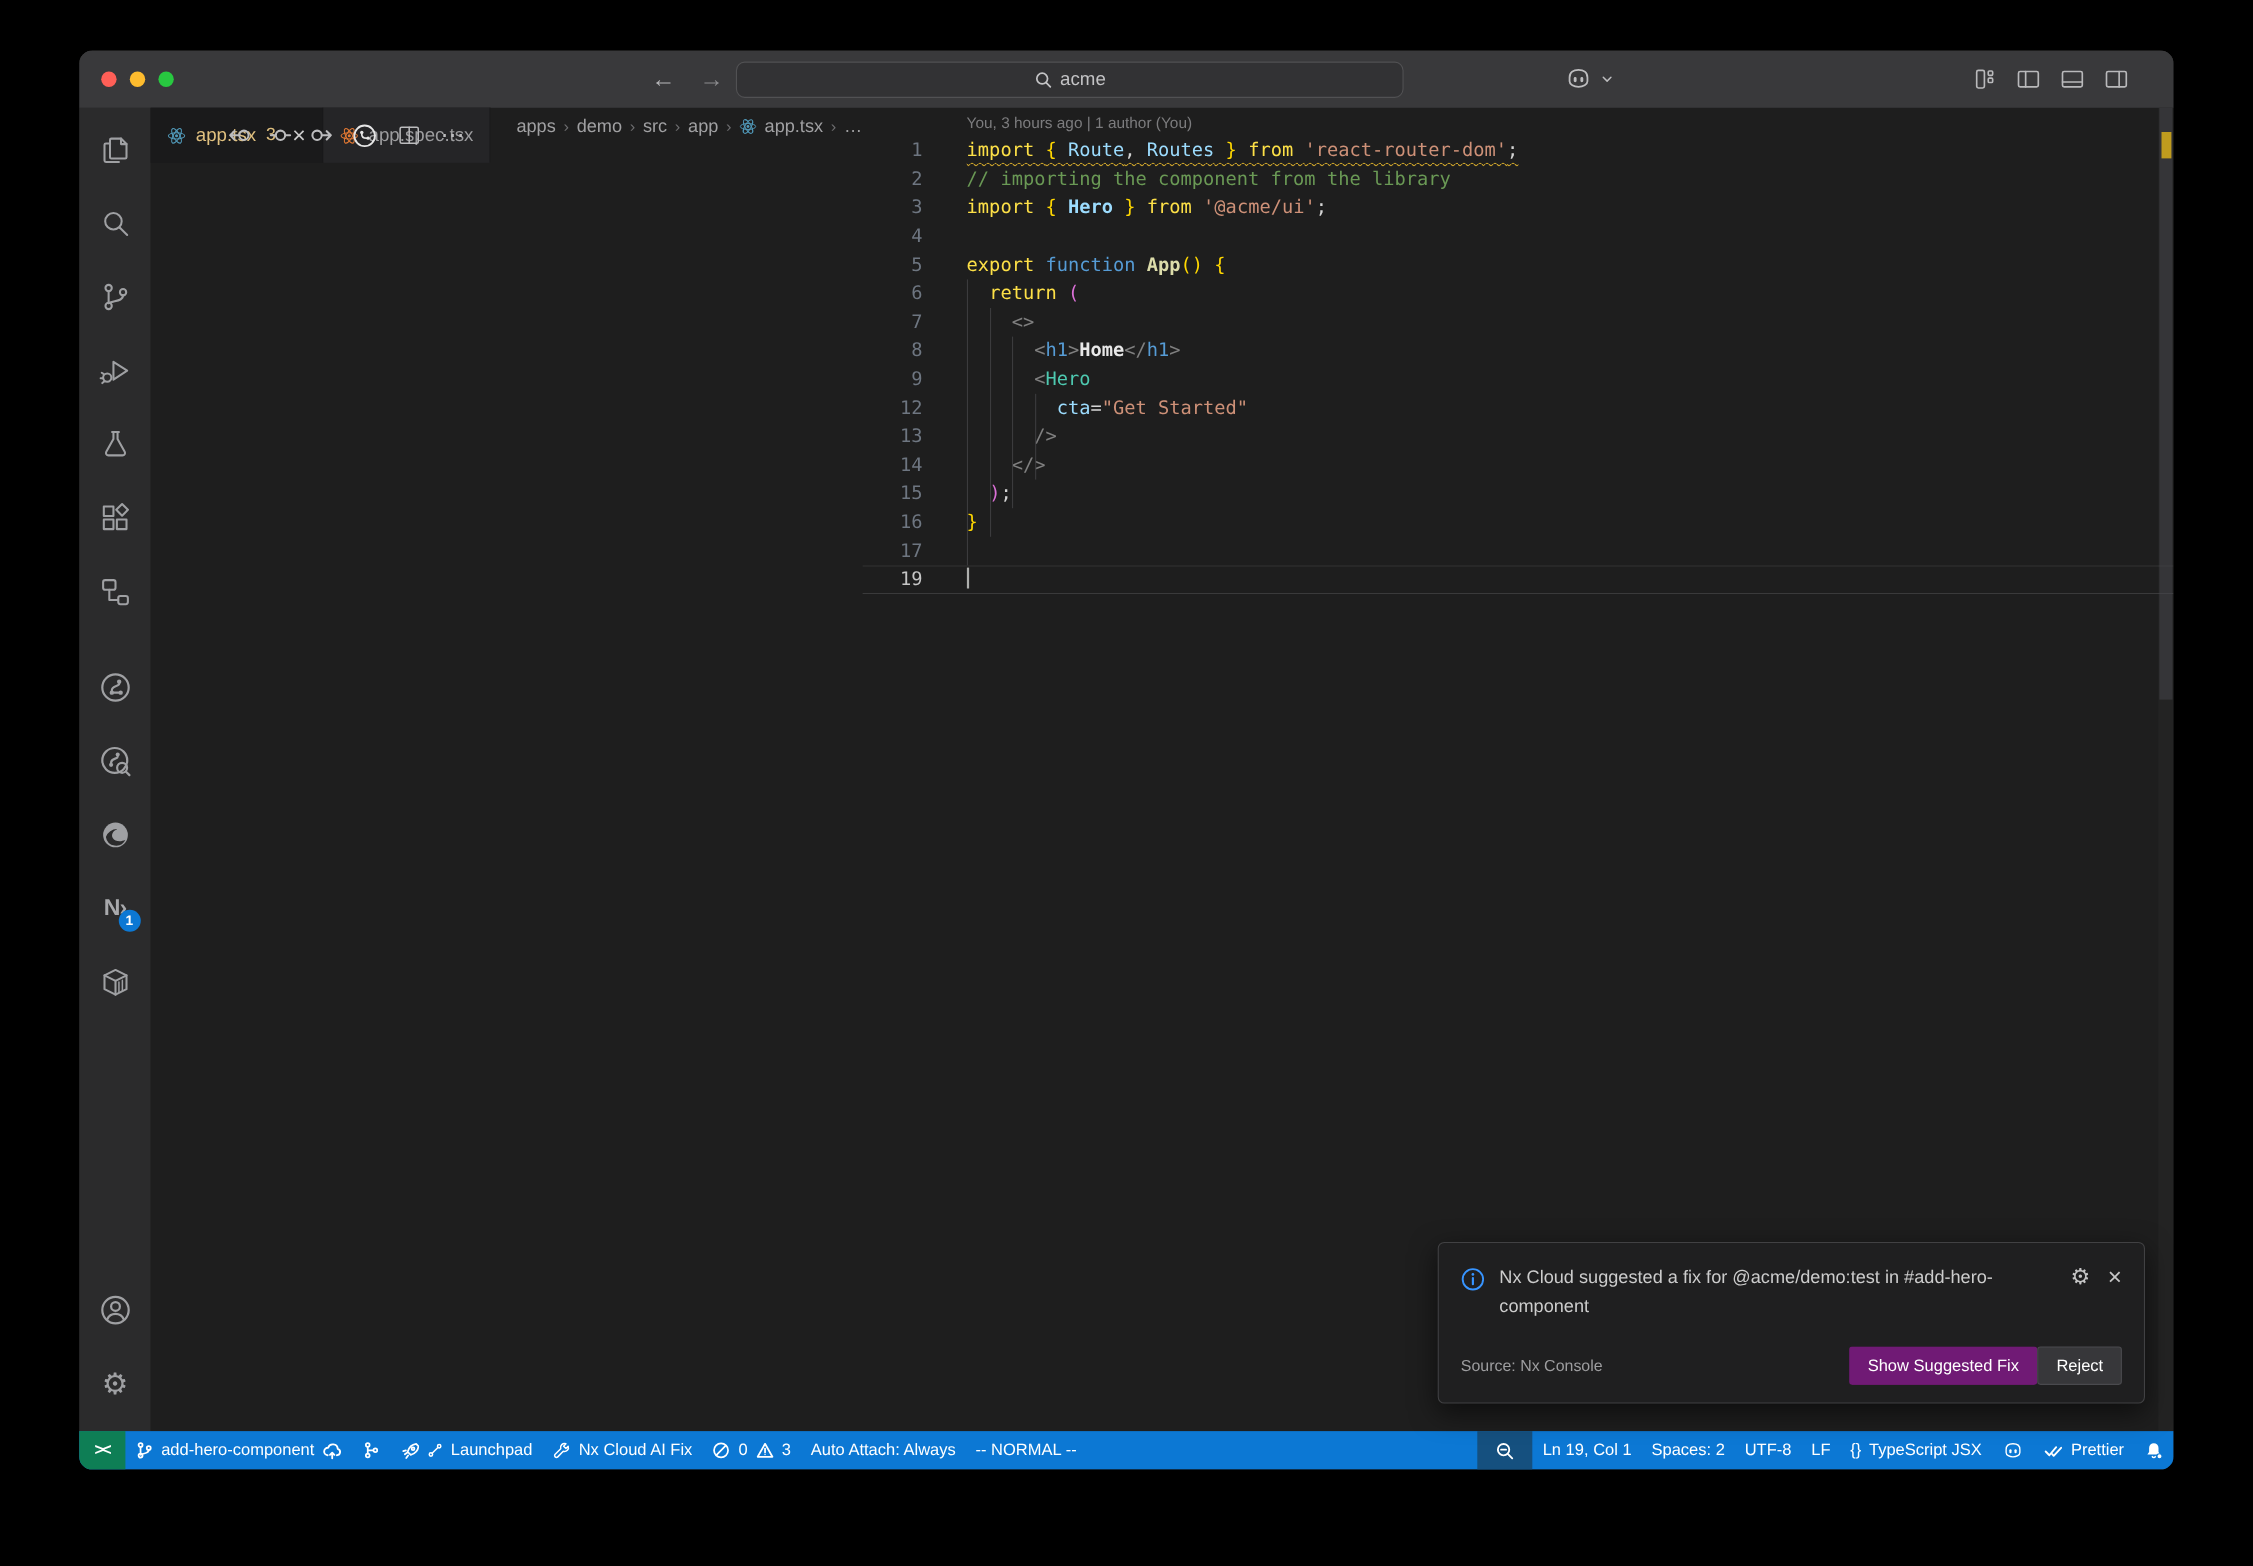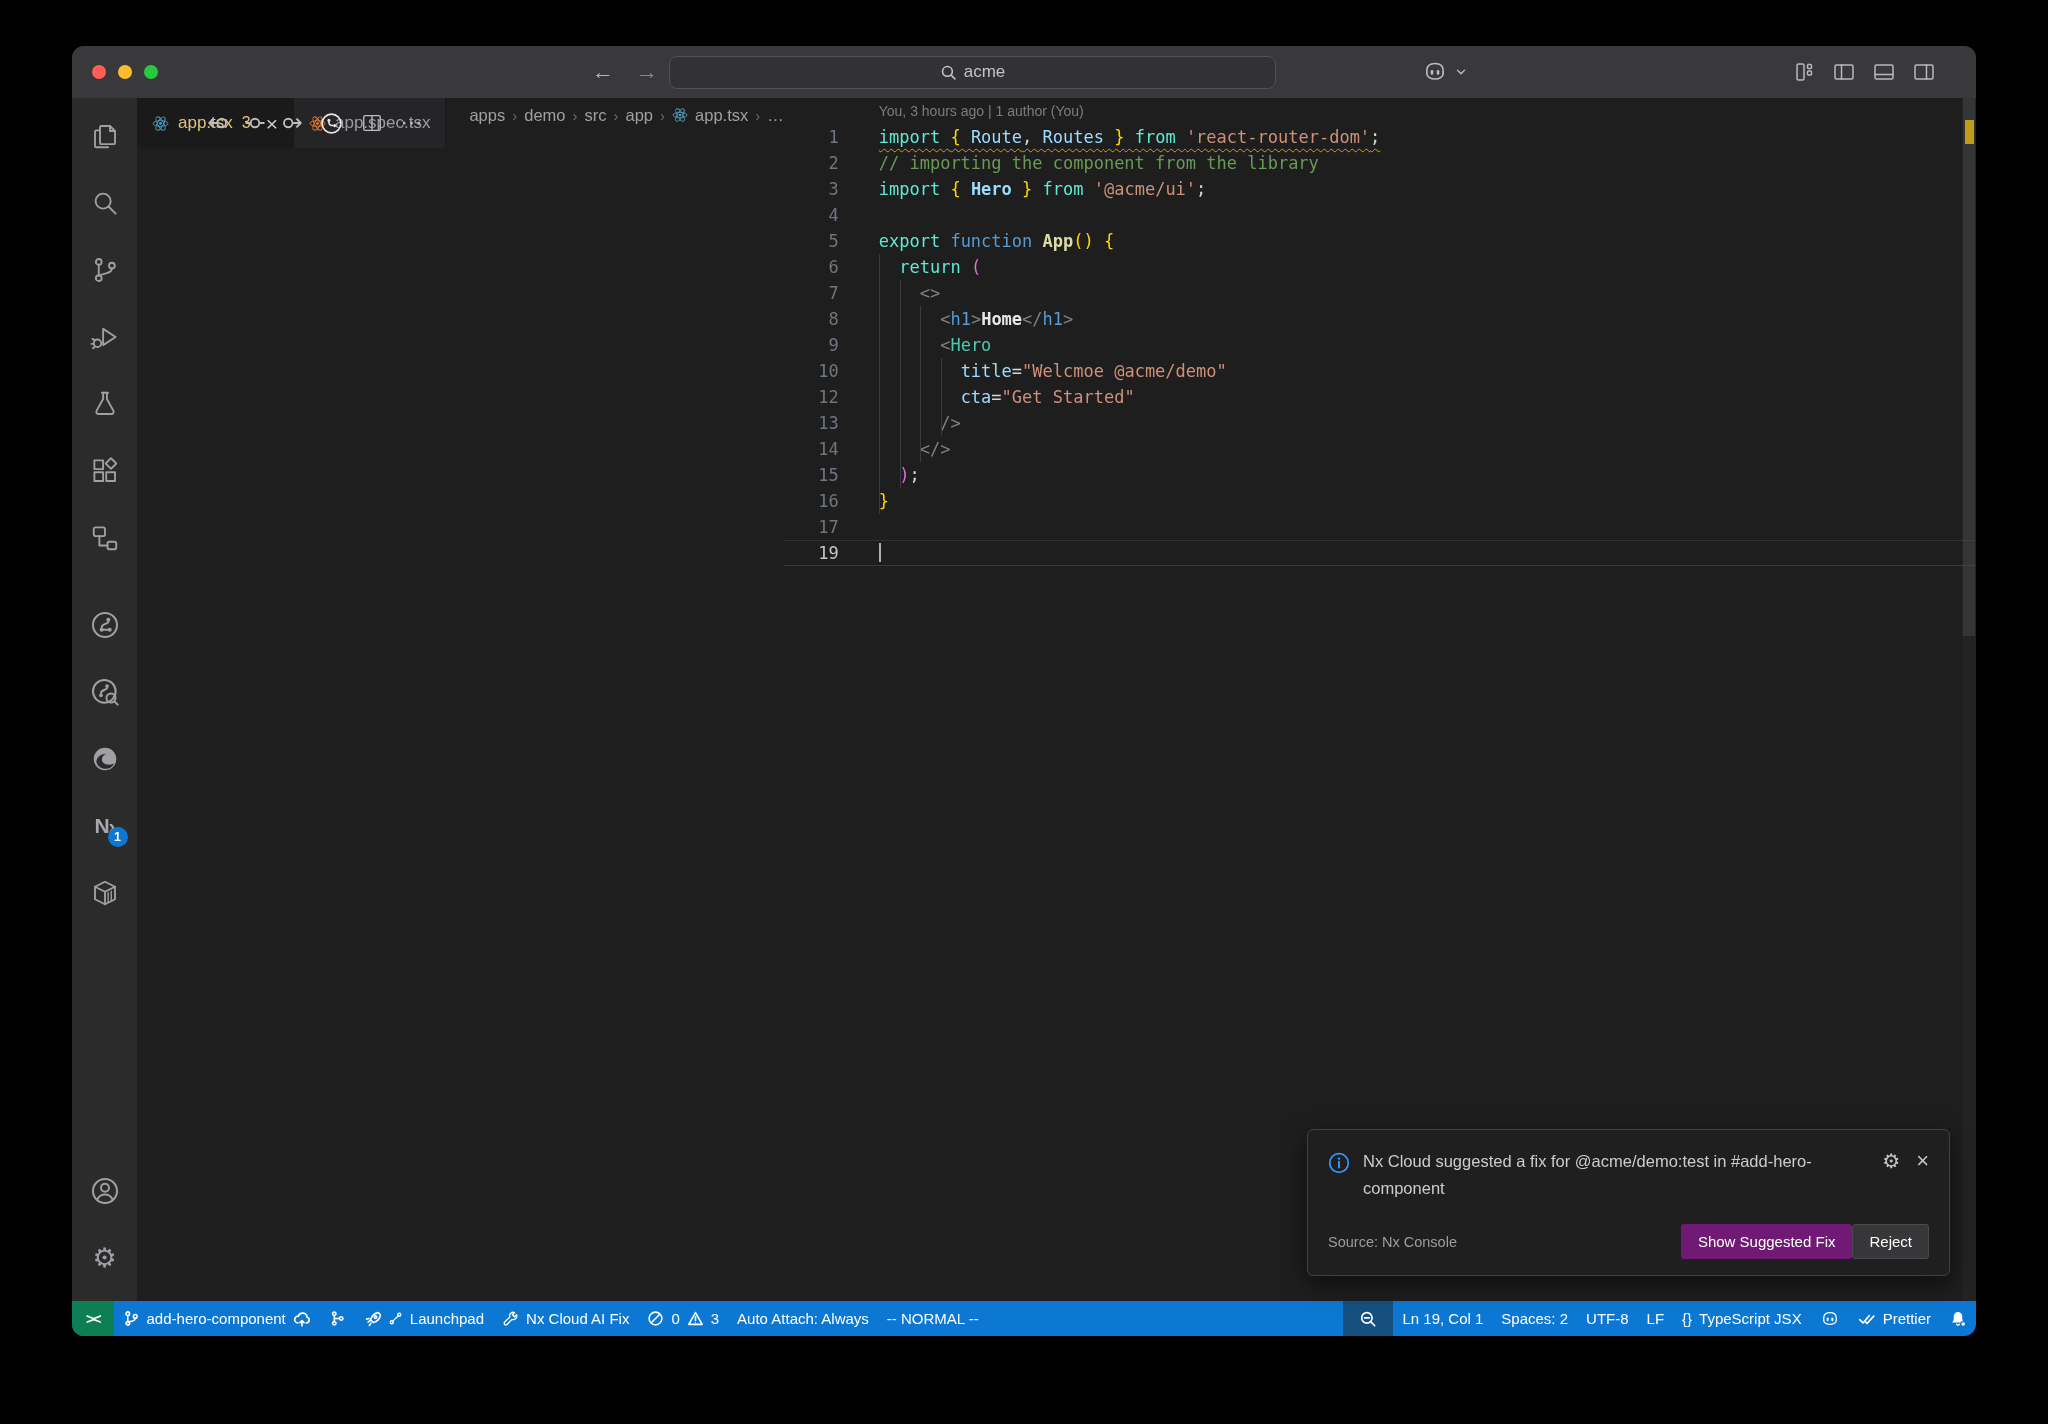--- a/index.html
+++ b/index.html
@@ -64,21 +64,21 @@
   .blame{height:26px;padding-left:95px;font-size:14px;color:#7c7c7e;display:flex;align-items:center;}
   .code{position:relative;font-family:"DejaVu Sans Mono",monospace;font-size:17px;line-height:26px;}
   .code-line{display:flex;height:26px;white-space:pre;}
   .ln{width:55px;text-align:right;color:#6e7681;flex:0 0 auto;}
   .lc{margin-left:40px;color:#d4d4d4;}
   .code-line.current{box-shadow:inset 0 1px 0 #323233, inset 0 -1px 0 #3a3a3b;}
   .code-line.current .ln{color:#c6c6c6;}
   .cursor{display:inline-block;width:2px;height:19px;background:#aeafad;vertical-align:middle;margin-top:-3px;}
   .squiggle{text-decoration:underline;text-decoration-style:wavy;text-decoration-color:#c8a02a;
     text-decoration-thickness:1px;text-underline-offset:4.5px;}
-  .tk-kw{color:#5eead4}.tk-kw2{color:#569cd6}.tk-fn{color:#dcdcaa;font-weight:bold}
+  .tk-kw{color:#fde047}.tk-kw2{color:#569cd6}.tk-fn{color:#dcdcaa;font-weight:bold}
   .tk-var{color:#9cdcfe}.tk-varb{color:#9cdcfe;font-weight:bold}.tk-attr{color:#9cdcfe}
   .tk-comp{color:#4ec9b0}.tk-str{color:#ce9178}.tk-com{color:#6a9955}
   .tk-punct{color:#808080}.tk-tag{color:#569cd6}.tk-txt{color:#d4d4d4}.tk-txtb{color:#e8e8e8;font-weight:bold}
   .tk-b1{color:#ffd700}.tk-b2{color:#da70d6}
   .guide{position:absolute;width:1px;background:#3b3b3d;}
   .scrollbar{position:absolute;right:0;top:0;width:14px;height:100%;background:rgba(121,121,121,.06);}
   .sb-slider{position:absolute;right:1px;top:0;width:12px;height:538px;background:#46464a;opacity:.55;}
   .sb-mark{position:absolute;right:2px;top:22px;width:9px;height:24px;background:#bf9b1e;}
 
   
@@ -342,21 +342,20 @@
           <div class="guide" style="left:157px;top:234px;height:78px;"></div>
         <div class="code-line"><span class="ln">1</span><span class="lc squiggle"><span class="tk-kw">import </span><span class="tk-b1">{ </span><span class="tk-var">Route</span><span class="tk-txt">, </span><span class="tk-var">Routes</span><span class="tk-b1"> }</span><span class="tk-kw"> from </span><span class="tk-str">'react-router-dom'</span><span class="tk-txt">;</span></span></div>
             <div class="code-line"><span class="ln">2</span><span class="lc"><span class="tk-com">// importing the component from the library</span></span></div>
             <div class="code-line"><span class="ln">3</span><span class="lc"><span class="tk-kw">import </span><span class="tk-b1">{ </span><span class="tk-varb">Hero</span><span class="tk-b1"> }</span><span class="tk-kw"> from </span><span class="tk-str">'@acme/ui'</span><span class="tk-txt">;</span></span></div>
             <div class="code-line"><span class="ln">4</span><span class="lc"></span></div>
             <div class="code-line"><span class="ln">5</span><span class="lc"><span class="tk-kw">export </span><span class="tk-kw2">function </span><span class="tk-fn">App</span><span class="tk-b1">()</span><span class="tk-txt"> </span><span class="tk-b1">{</span></span></div>
             <div class="code-line"><span class="ln">6</span><span class="lc"><span class="tk-txt">  </span><span class="tk-kw">return</span><span class="tk-txt"> </span><span class="tk-b2">(</span></span></div>
             <div class="code-line"><span class="ln">7</span><span class="lc"><span class="tk-txt">    </span><span class="tk-punct">&lt;&gt;</span></span></div>
             <div class="code-line"><span class="ln">8</span><span class="lc"><span class="tk-txt">      </span><span class="tk-punct">&lt;</span><span class="tk-tag">h1</span><span class="tk-punct">&gt;</span><span class="tk-txtb">Home</span><span class="tk-punct">&lt;/</span><span class="tk-tag">h1</span><span class="tk-punct">&gt;</span></span></div>
             <div class="code-line"><span class="ln">9</span><span class="lc"><span class="tk-txt">      </span><span class="tk-punct">&lt;</span><span class="tk-comp">Hero</span></span></div>
-            <div class="code-line"><span class="ln">10</span><span class="lc"><span class="tk-txt">        </span><span class="tk-attr">title</span><span class="tk-txt">=</span><span class="tk-str">"Welcmoe @acme/demo"</span></span></div>
             <div class="code-line"><span class="ln">12</span><span class="lc"><span class="tk-txt">        </span><span class="tk-attr">cta</span><span class="tk-txt">=</span><span class="tk-str">"Get Started"</span></span></div>
             <div class="code-line"><span class="ln">13</span><span class="lc"><span class="tk-txt">      </span><span class="tk-punct">/&gt;</span></span></div>
             <div class="code-line"><span class="ln">14</span><span class="lc"><span class="tk-txt">    </span><span class="tk-punct">&lt;/&gt;</span></span></div>
             <div class="code-line"><span class="ln">15</span><span class="lc"><span class="tk-txt">  </span><span class="tk-b2">)</span><span class="tk-txt">;</span></span></div>
             <div class="code-line"><span class="ln">16</span><span class="lc"><span class="tk-b1">}</span></span></div>
             <div class="code-line"><span class="ln">17</span><span class="lc"></span></div>
             <div class="code-line current"><span class="ln">19</span><span class="lc"><span class="cursor"></span></span></div>
           </div>
         <div class="scrollbar">
           <div class="sb-slider"></div>

